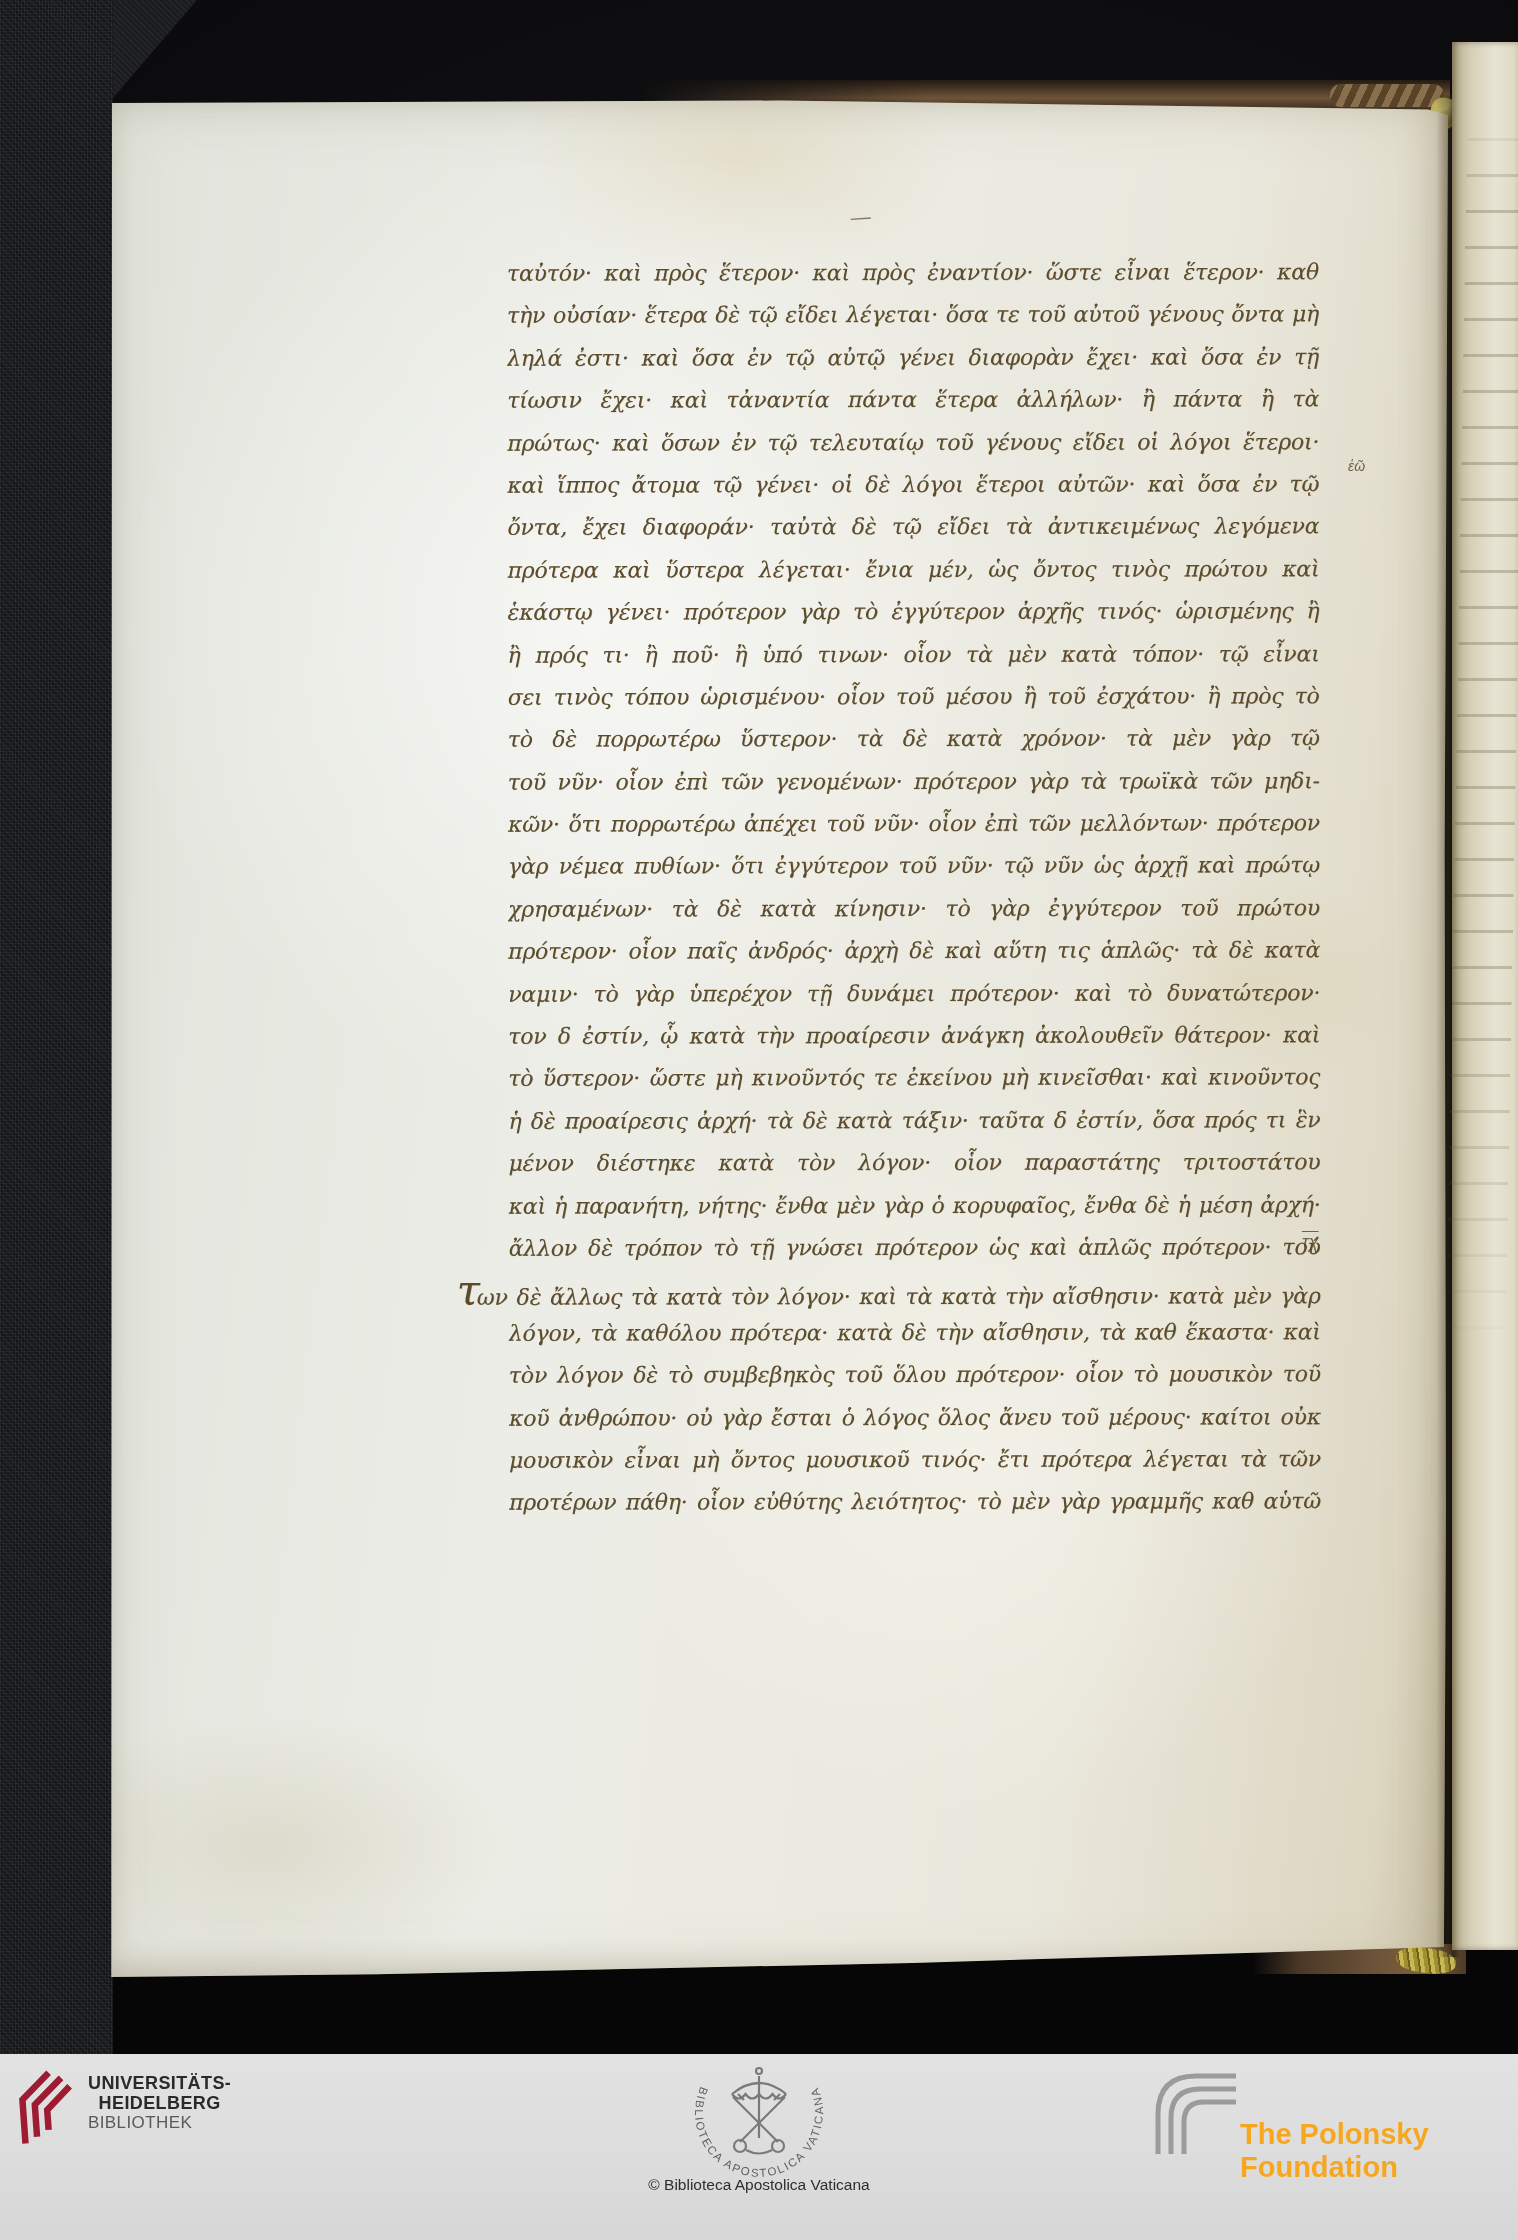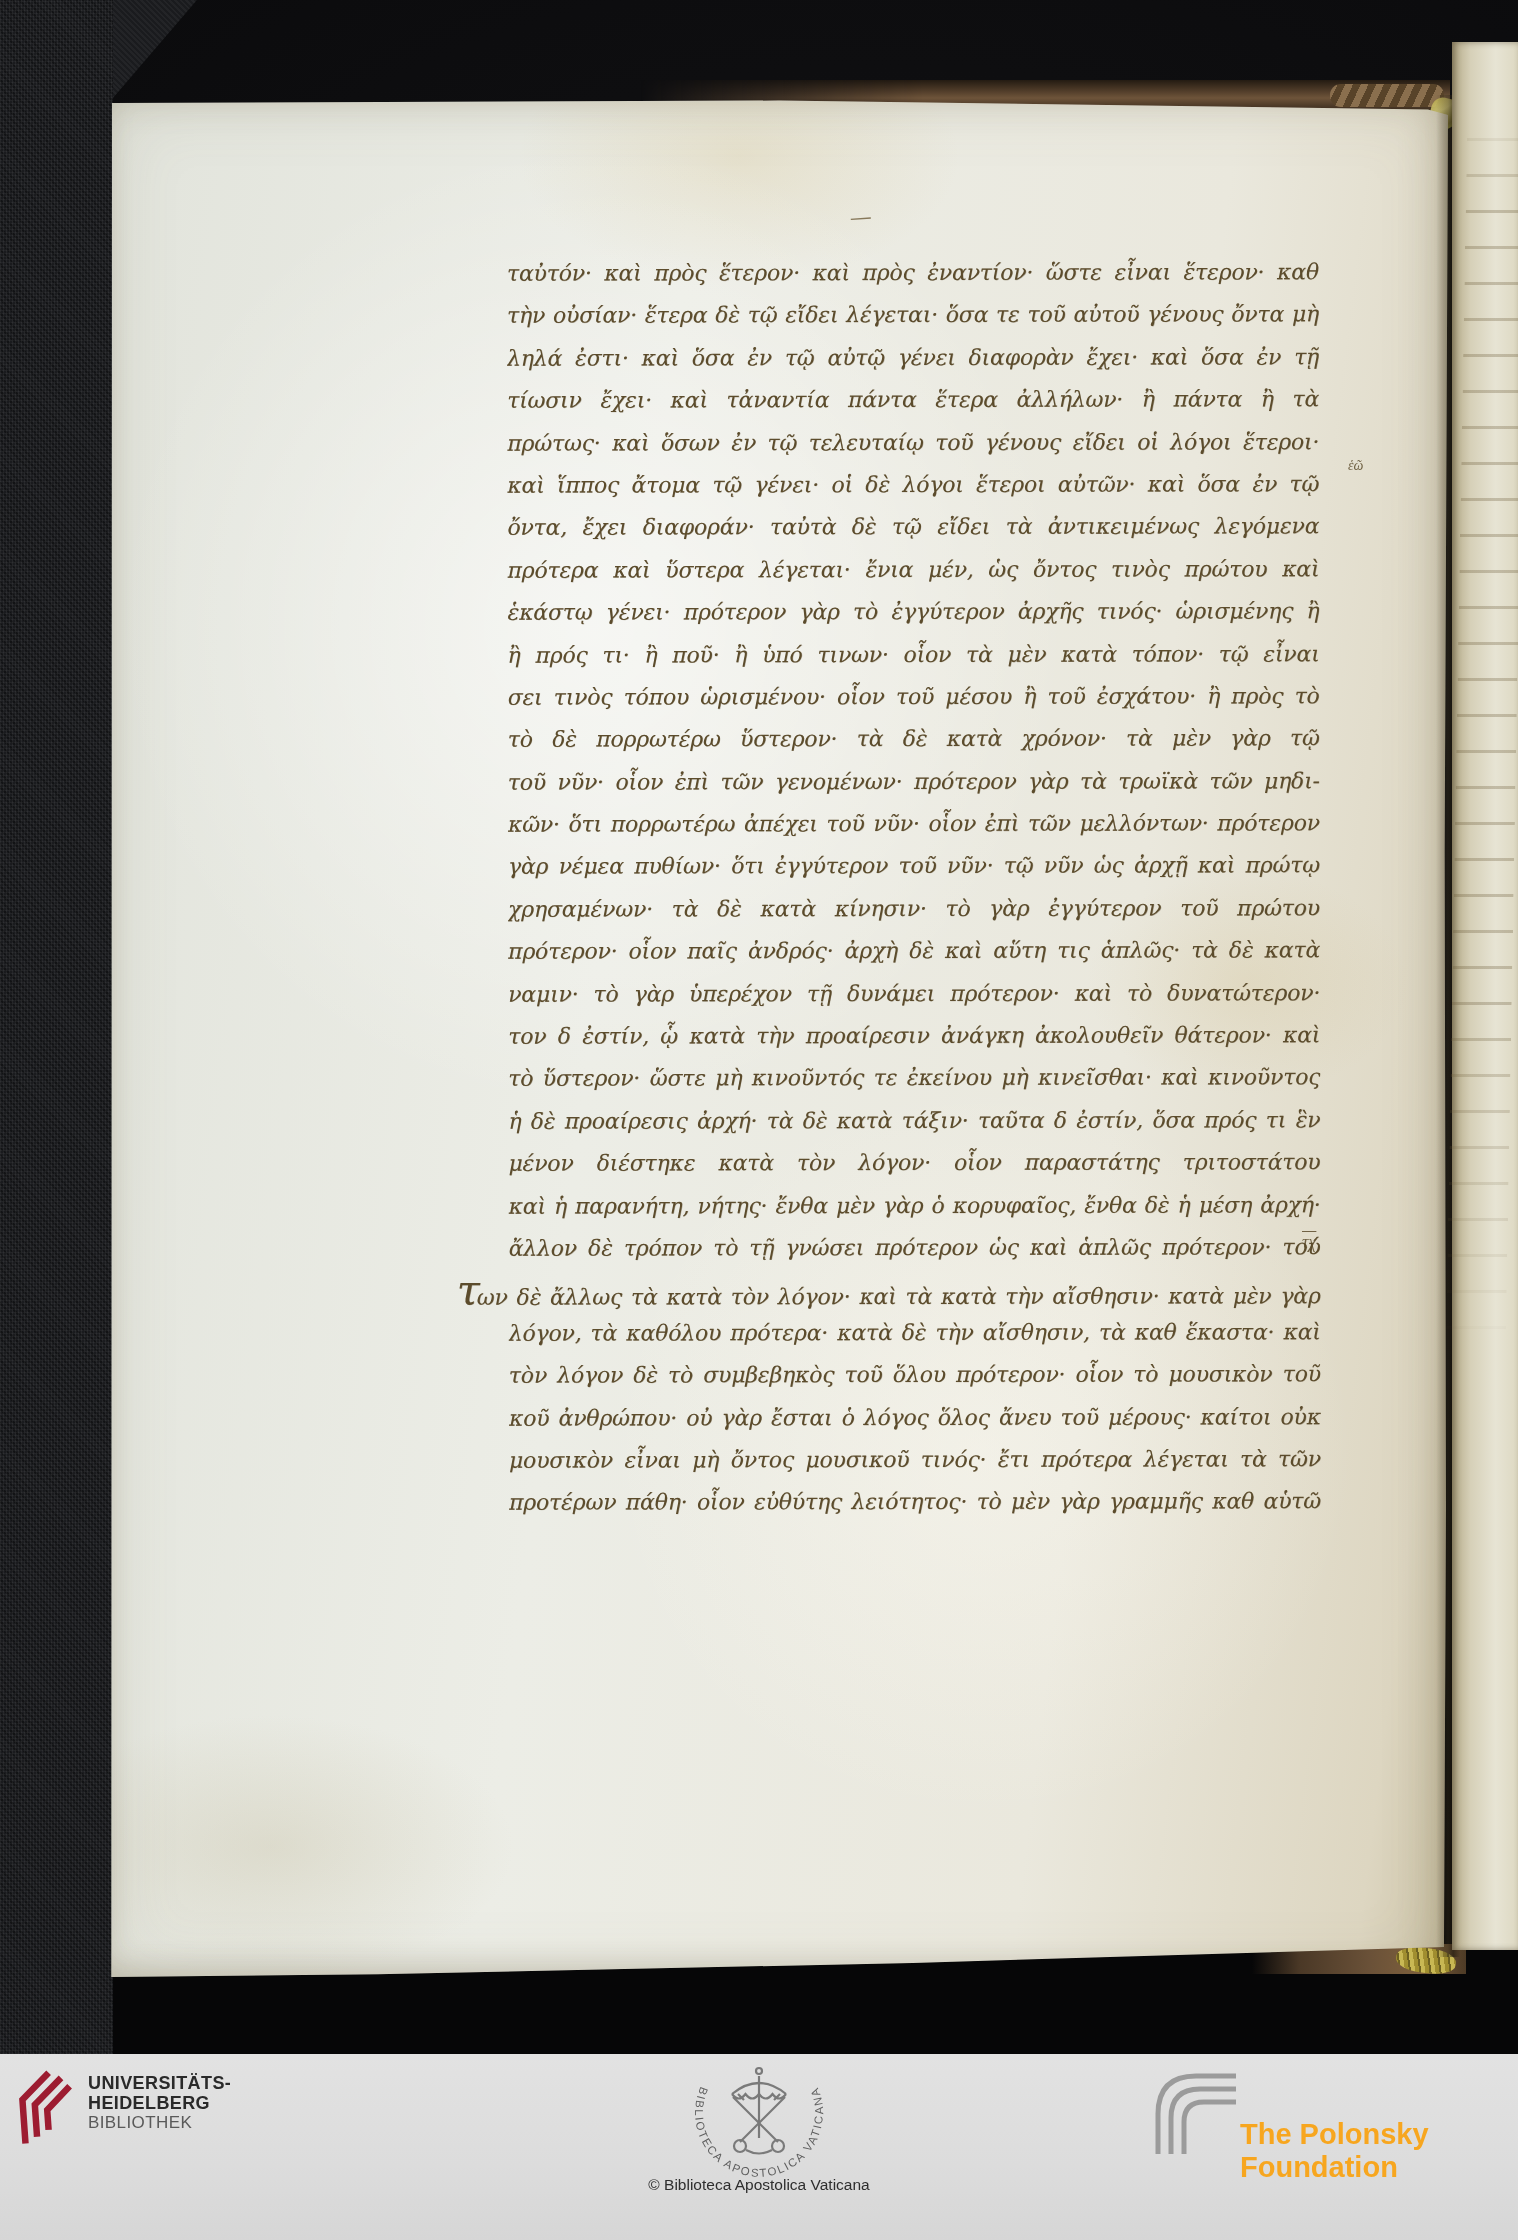--- a/index.html
+++ b/index.html
@@ -53,21 +53,21 @@
 
   .textblock{position:absolute;left:398px;top:152px;width:812px;transform:rotate(-.1deg);}
   .ms-line{height:42.4px;line-height:42.4px;overflow:hidden;
     font-family:"DejaVu Serif",serif;font-style:italic;font-size:22px;
     color:#5c4c2c;text-shadow:.4px .3px .4px rgba(80,64,36,.35);
     letter-spacing:-.2px;word-spacing:1px;
     text-align:justify;text-align-last:justify;}
   .ms-line.flourish{position:relative;left:-52px;width:864px;}
   .ms-line.flourish::first-letter{font-size:1.9em;letter-spacing:-3px;}
 
-  .marginal{position:absolute;font-family:Liberation Serif, serif;font-style:italic;
+  .marginal{position:absolute;font-family:Liberation Sans, sans-serif;font-style:italic;
     color:#5c4c2c;opacity:.85;}
   .marginal.m1{left:1238px;top:358px;font-size:14px;}
   .marginal.m2{left:1192px;top:1132px;font-size:18px;text-decoration:overline;}
 
   
   .gutter{position:absolute;left:1436px;top:95px;width:24px;height:1862px;
     background:linear-gradient(90deg, rgba(60,50,30,0) 0%, rgba(60,50,30,.4) 50%, rgba(28,22,12,.6) 72%, rgba(28,22,12,0) 100%);}
   .next-folio{position:absolute;left:1452px;top:42px;width:66px;height:1908px;
     background:linear-gradient(90deg,#b4a987 0%,#d6d0b8 28%,#e7e4d4 66%,#ddd8c2 100%);
     box-shadow:inset 3px 0 6px rgba(50,40,20,.45);}
@@ -75,21 +75,21 @@
     background:repeating-linear-gradient(179deg, rgba(0,0,0,0) 0 26px, rgba(108,92,58,.3) 26px 29px, rgba(0,0,0,0) 29px 36px);
     transform:rotate(1deg);
     -webkit-mask-image:linear-gradient(180deg,transparent 0,black 7%,black 68%,transparent 96%);
     mask-image:linear-gradient(180deg,transparent 0,black 7%,black 68%,transparent 96%);}
 
   
   .footer{position:absolute;left:0;top:2054px;width:1518px;height:186px;
     background:linear-gradient(180deg,#e2e2e2 0%,#dcdcdc 60%,#d6d6d6 100%);}
   .ub-icon{position:absolute;left:14px;top:10px;width:64px;height:86px;transform:rotate(-4deg);}
   .ub-text{position:absolute;left:88px;top:19px;color:#262626;}
-  .ub-l1,.ub-l2{font-weight:bold;font-size:18px;letter-spacing:.4px;line-height:20px;color:#2a2a2a;}
+  .ub-l1,.ub-l2{font-weight:bold;font-size:18px;letter-spacing:.4px;line-height:20px;color:#2a2a2a;text-align:center;}
   .ub-l3{font-size:17px;letter-spacing:.4px;line-height:20px;color:#5a5a5a;}
   .seal{position:absolute;left:644px;top:4px;width:230px;height:130px;}
   .seal-arc-text{font-family:"Liberation Sans",sans-serif;font-size:11.5px;letter-spacing:1.8px;fill:#5f5f5f;}
   .copyright{position:absolute;left:0;top:122px;width:1518px;text-align:center;
     font-size:15.5px;color:#2e2e2e;}
   .url-line{position:absolute;left:0;top:148px;width:1518px;text-align:center;
     font-size:23.5px;letter-spacing:.2px;color:#191919;}
   .polonsky-arcs{position:absolute;left:1152px;top:14px;width:84px;height:86px;}
   .polonsky-text{position:absolute;left:1240px;top:64px;font-size:29px;font-weight:bold;color:#f7a61f;}
 </style>

